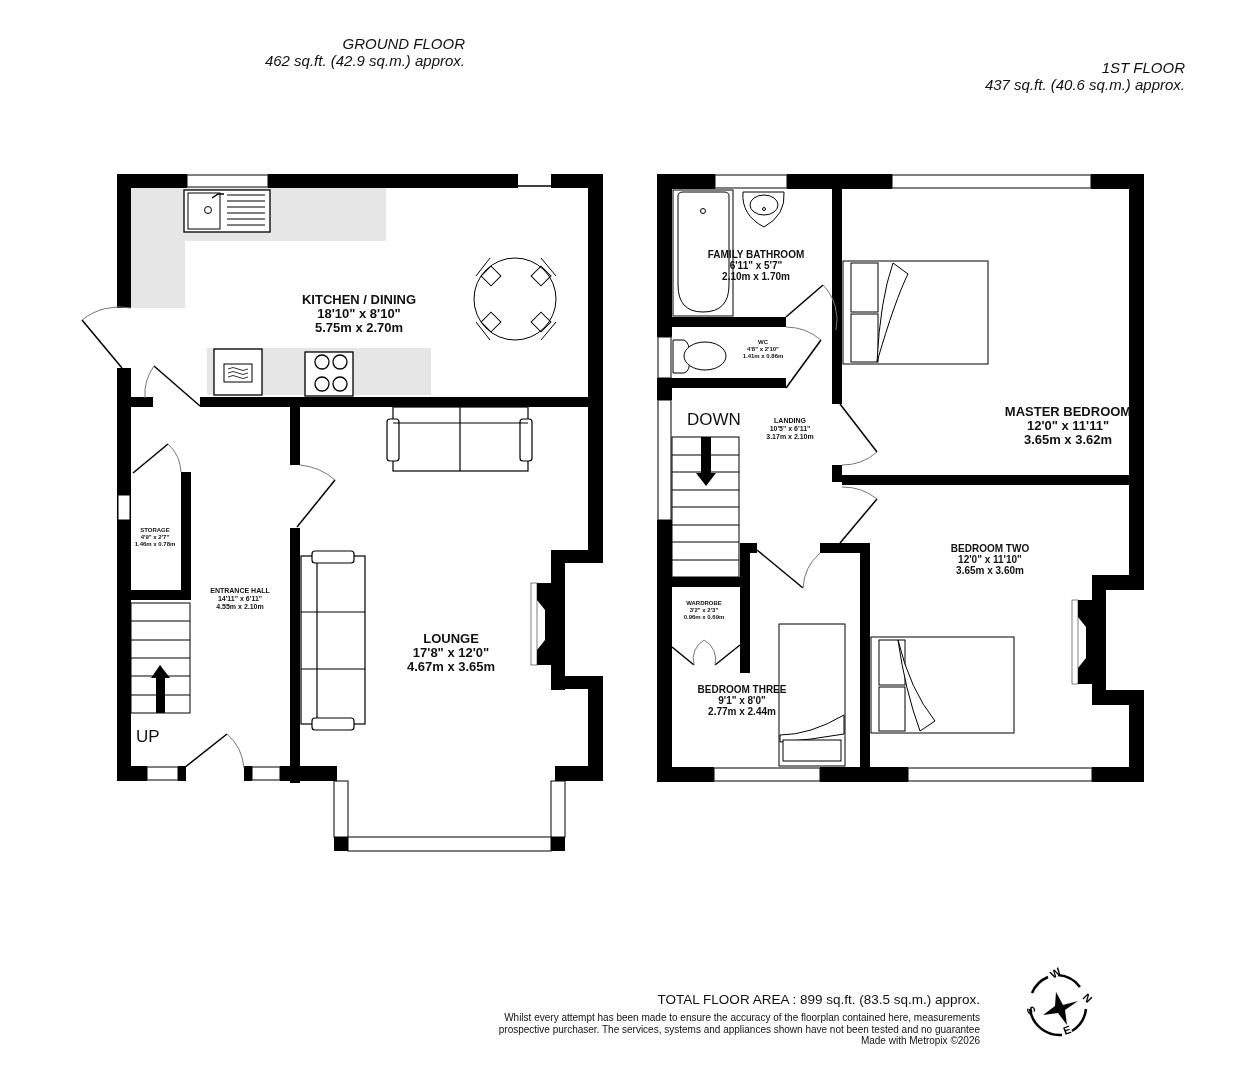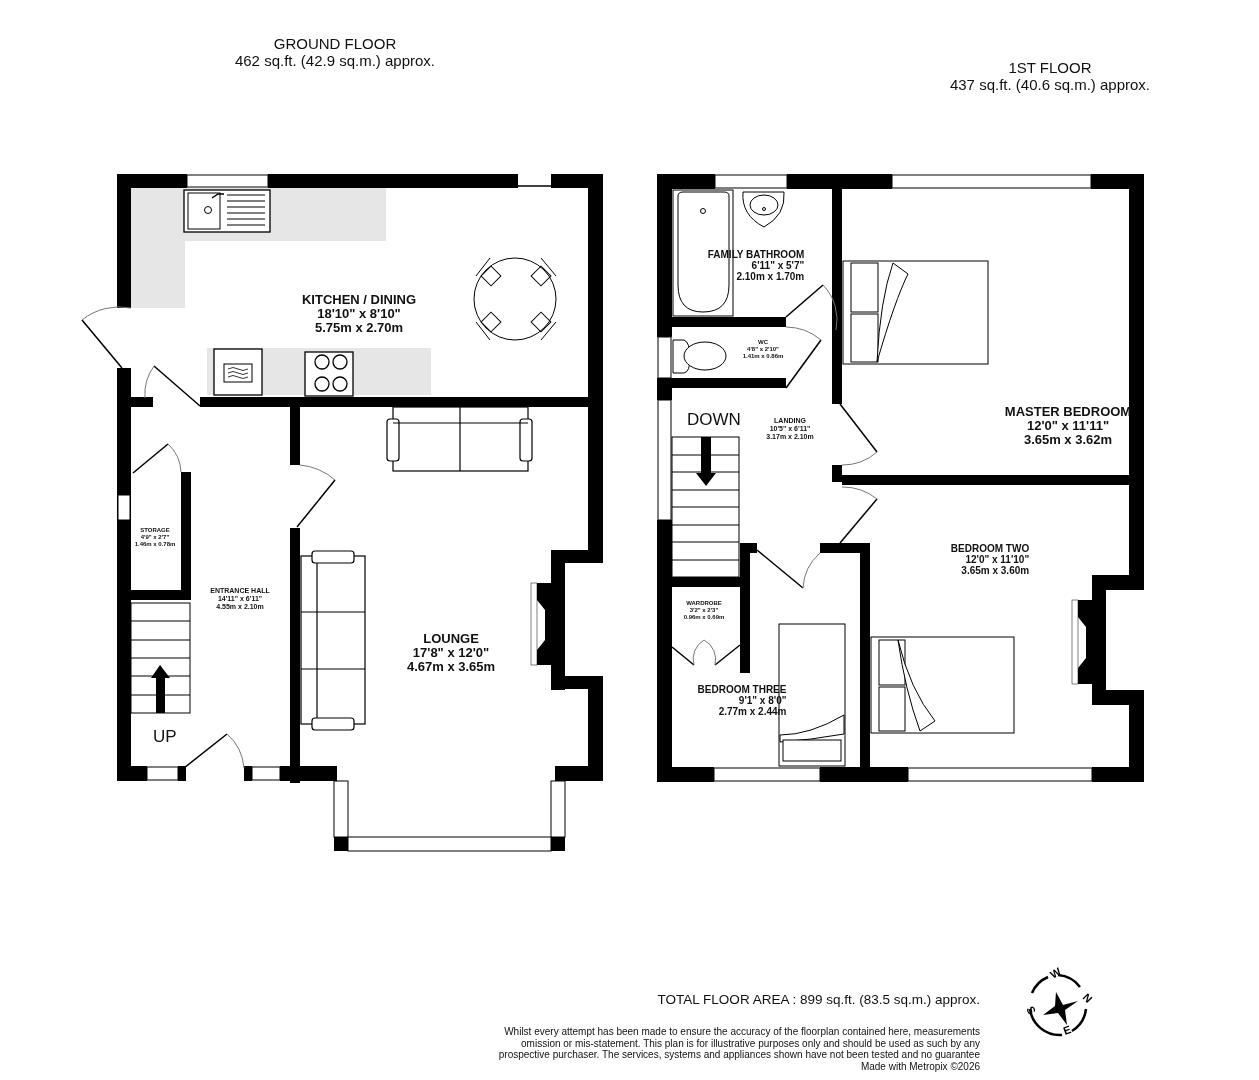--- a/index.html
+++ b/index.html
@@ -1,31 +1,31 @@
 <!DOCTYPE html>
 <html><head>
 <meta charset="utf-8">
 <style>
   html,body{margin:0;padding:0;background:#ffffff;}
   body{width:1259px;height:1080px;position:relative;overflow:hidden;font-family:"Liberation Sans",sans-serif;color:#111;}
-  .floor-head{position:absolute;text-align:center;font-size:15px;line-height:17px;color:#111;}
+  .floor-head{position:absolute;text-align:right;font-size:15px;line-height:17px;color:#111;font-style:italic;}
   .floor-head .t{display:block;}
   #gf-head{left:205px;top:35px;width:260px;}
   #ff-head{left:915px;top:35px;width:270px;margin-top:24px;}
   svg#plan{position:absolute;left:0;top:0;}
   .lbl{position:absolute;text-align:center;font-weight:bold;color:#111;white-space:nowrap;transform:translateX(-50%);}
   .lbl span{display:block;}
   .big{font-size:13px;line-height:14px;margin-top:20px;}
-  .mid{font-size:10px;line-height:11px;text-align:right;}
+  .mid{font-size:10px;line-height:11px;}
   .sm{font-size:7px;line-height:8px;}
   .xs{font-size:6px;line-height:7px;}
   .plain{position:absolute;font-size:17px;color:#111;}
   #footer{position:absolute;left:460px;top:991px;width:520px;text-align:right;}
   #footer .total{font-size:13.5px;line-height:17px;}
-  #footer .disc{font-size:10px;line-height:11.5px;margin-top:18px;}
+  #footer .disc{font-size:10px;line-height:11.5px;margin-top:4px;}
   #compass{position:absolute;left:1018px;top:965px;width:80px;height:80px;}
 </style>
 </head>
 <body>
 
 <div class="floor-head" id="gf-head">
   <span class="t">GROUND FLOOR</span>
   <span class="t">462 sq.ft. (42.9 sq.m.) approx.</span>
 </div>
 <div class="floor-head" id="ff-head">
@@ -295,21 +295,21 @@
 <div class="lbl sm" style="left:240px;top:587px;">
   <span>ENTRANCE HALL</span>
   <span>14'11"  x 6'11"</span>
   <span>4.55m  x 2.10m</span>
 </div>
 <div class="lbl xs" style="left:155px;top:527px;">
   <span>STORAGE</span>
   <span>4'9"  x 2'7"</span>
   <span>1.46m  x 0.78m</span>
 </div>
-<div class="plain" style="left:153px;top:727px;">UP</div>
+<div class="plain" style="left:136px;top:727px;">UP</div>
 
 <div class="lbl mid" style="left:756px;top:249px;">
   <span>FAMILY BATHROOM</span>
   <span>6'11"  x 5'7"</span>
   <span>2.10m  x 1.70m</span>
 </div>
 <div class="lbl xs" style="left:763px;top:339px;">
   <span>WC</span>
   <span>4'8"  x 2'10"</span>
   <span>1.41m  x 0.86m</span>
@@ -338,21 +338,20 @@
   <span>BEDROOM THREE</span>
   <span>9'1"  x 8'0"</span>
   <span>2.77m  x 2.44m</span>
 </div>
 <div class="plain" style="left:687px;top:410px;">DOWN</div>
 
 <div id="footer">
   <div class="total">TOTAL FLOOR AREA : 899 sq.ft. (83.5 sq.m.) approx.</div>
   <div class="disc">
     <div>Whilst every attempt has been made to ensure the accuracy of the floorplan contained here, measurements</div>
-    <div>omission or mis-statement. This plan is for illustrative purposes only and should be used as such by any</div>
     <div>prospective purchaser. The services, systems and appliances shown have not been tested and no guarantee</div>
     <div>Made with Metropix ©2026</div>
   </div>
 </div>
 
 <svg id="compass" viewBox="0 0 80 80">
   <path d="M14 28 A30 30 0 0 1 30 12" fill="none" stroke="#000" stroke-width="2.5"></path>
   <path d="M40 10 A30 30 0 0 1 62 22" fill="none" stroke="#000" stroke-width="2.5"></path>
   <path d="M68 44 A30 30 0 0 1 54 66" fill="none" stroke="#000" stroke-width="2.5"></path>
   <path d="M44 70 A30 30 0 0 1 12 44" fill="none" stroke="#000" stroke-width="2.5"></path>

